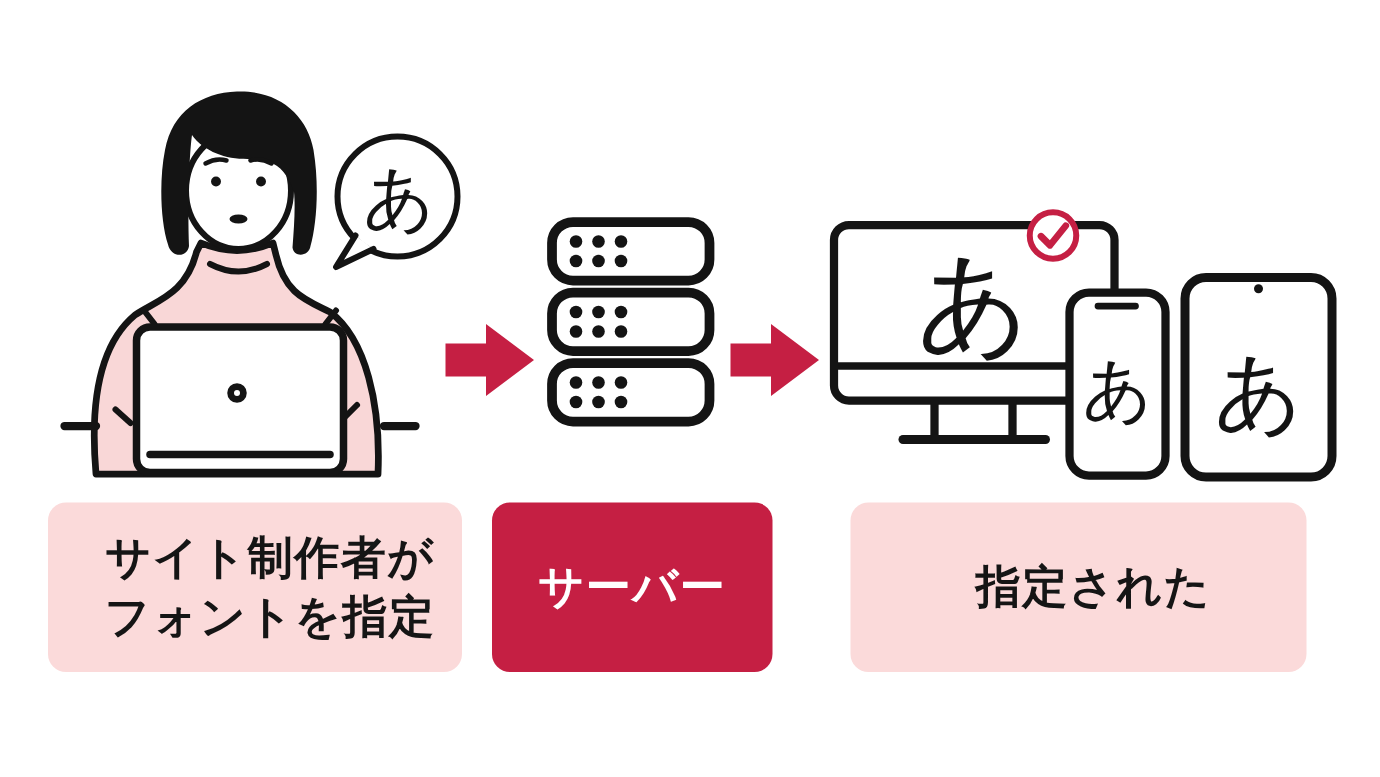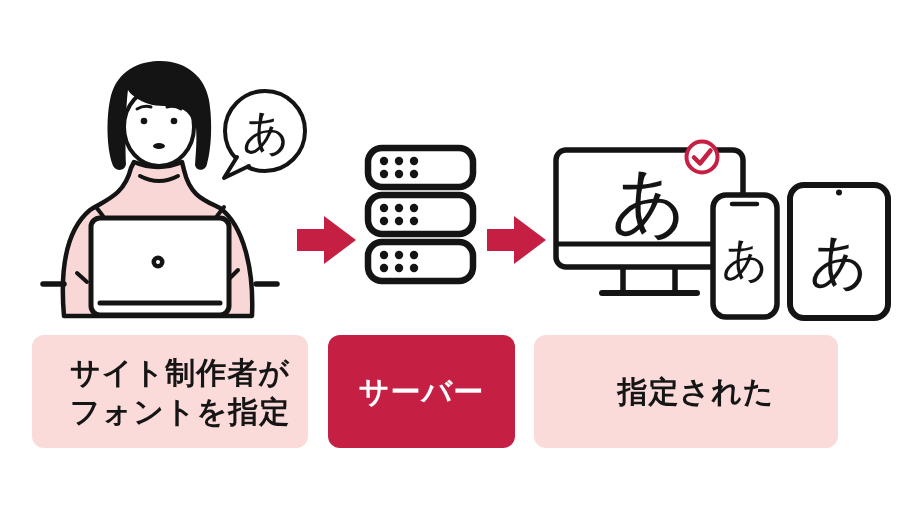--- a/index.html
+++ b/index.html
@@ -11,21 +11,21 @@
   .card{
     position:absolute;top:335px;height:113px;border-radius:12px;
     display:flex;flex-direction:column;justify-content:center;align-items:center;
     font-weight:bold;font-size:30px;line-height:39px;text-align:center;
     color:#151515;letter-spacing:1px;
   }
   .card.pink{background:#FBDADA;padding-left:20px;}
   .card.red{background:#C51F43;color:#ffffff;}
   #card-creator{left:32px;width:256px;}
   #card-server{left:328px;width:187px;}
-  #card-display{left:534px;width:284px;}
+  #card-display{left:567px;width:284px;}
   .serif-glyph{
     font-family:"DejaVu Serif","Liberation Serif",serif;
     fill:#141414;
   }
 </style>
 </head>
 <body>
 
 <div class="stage">
 

